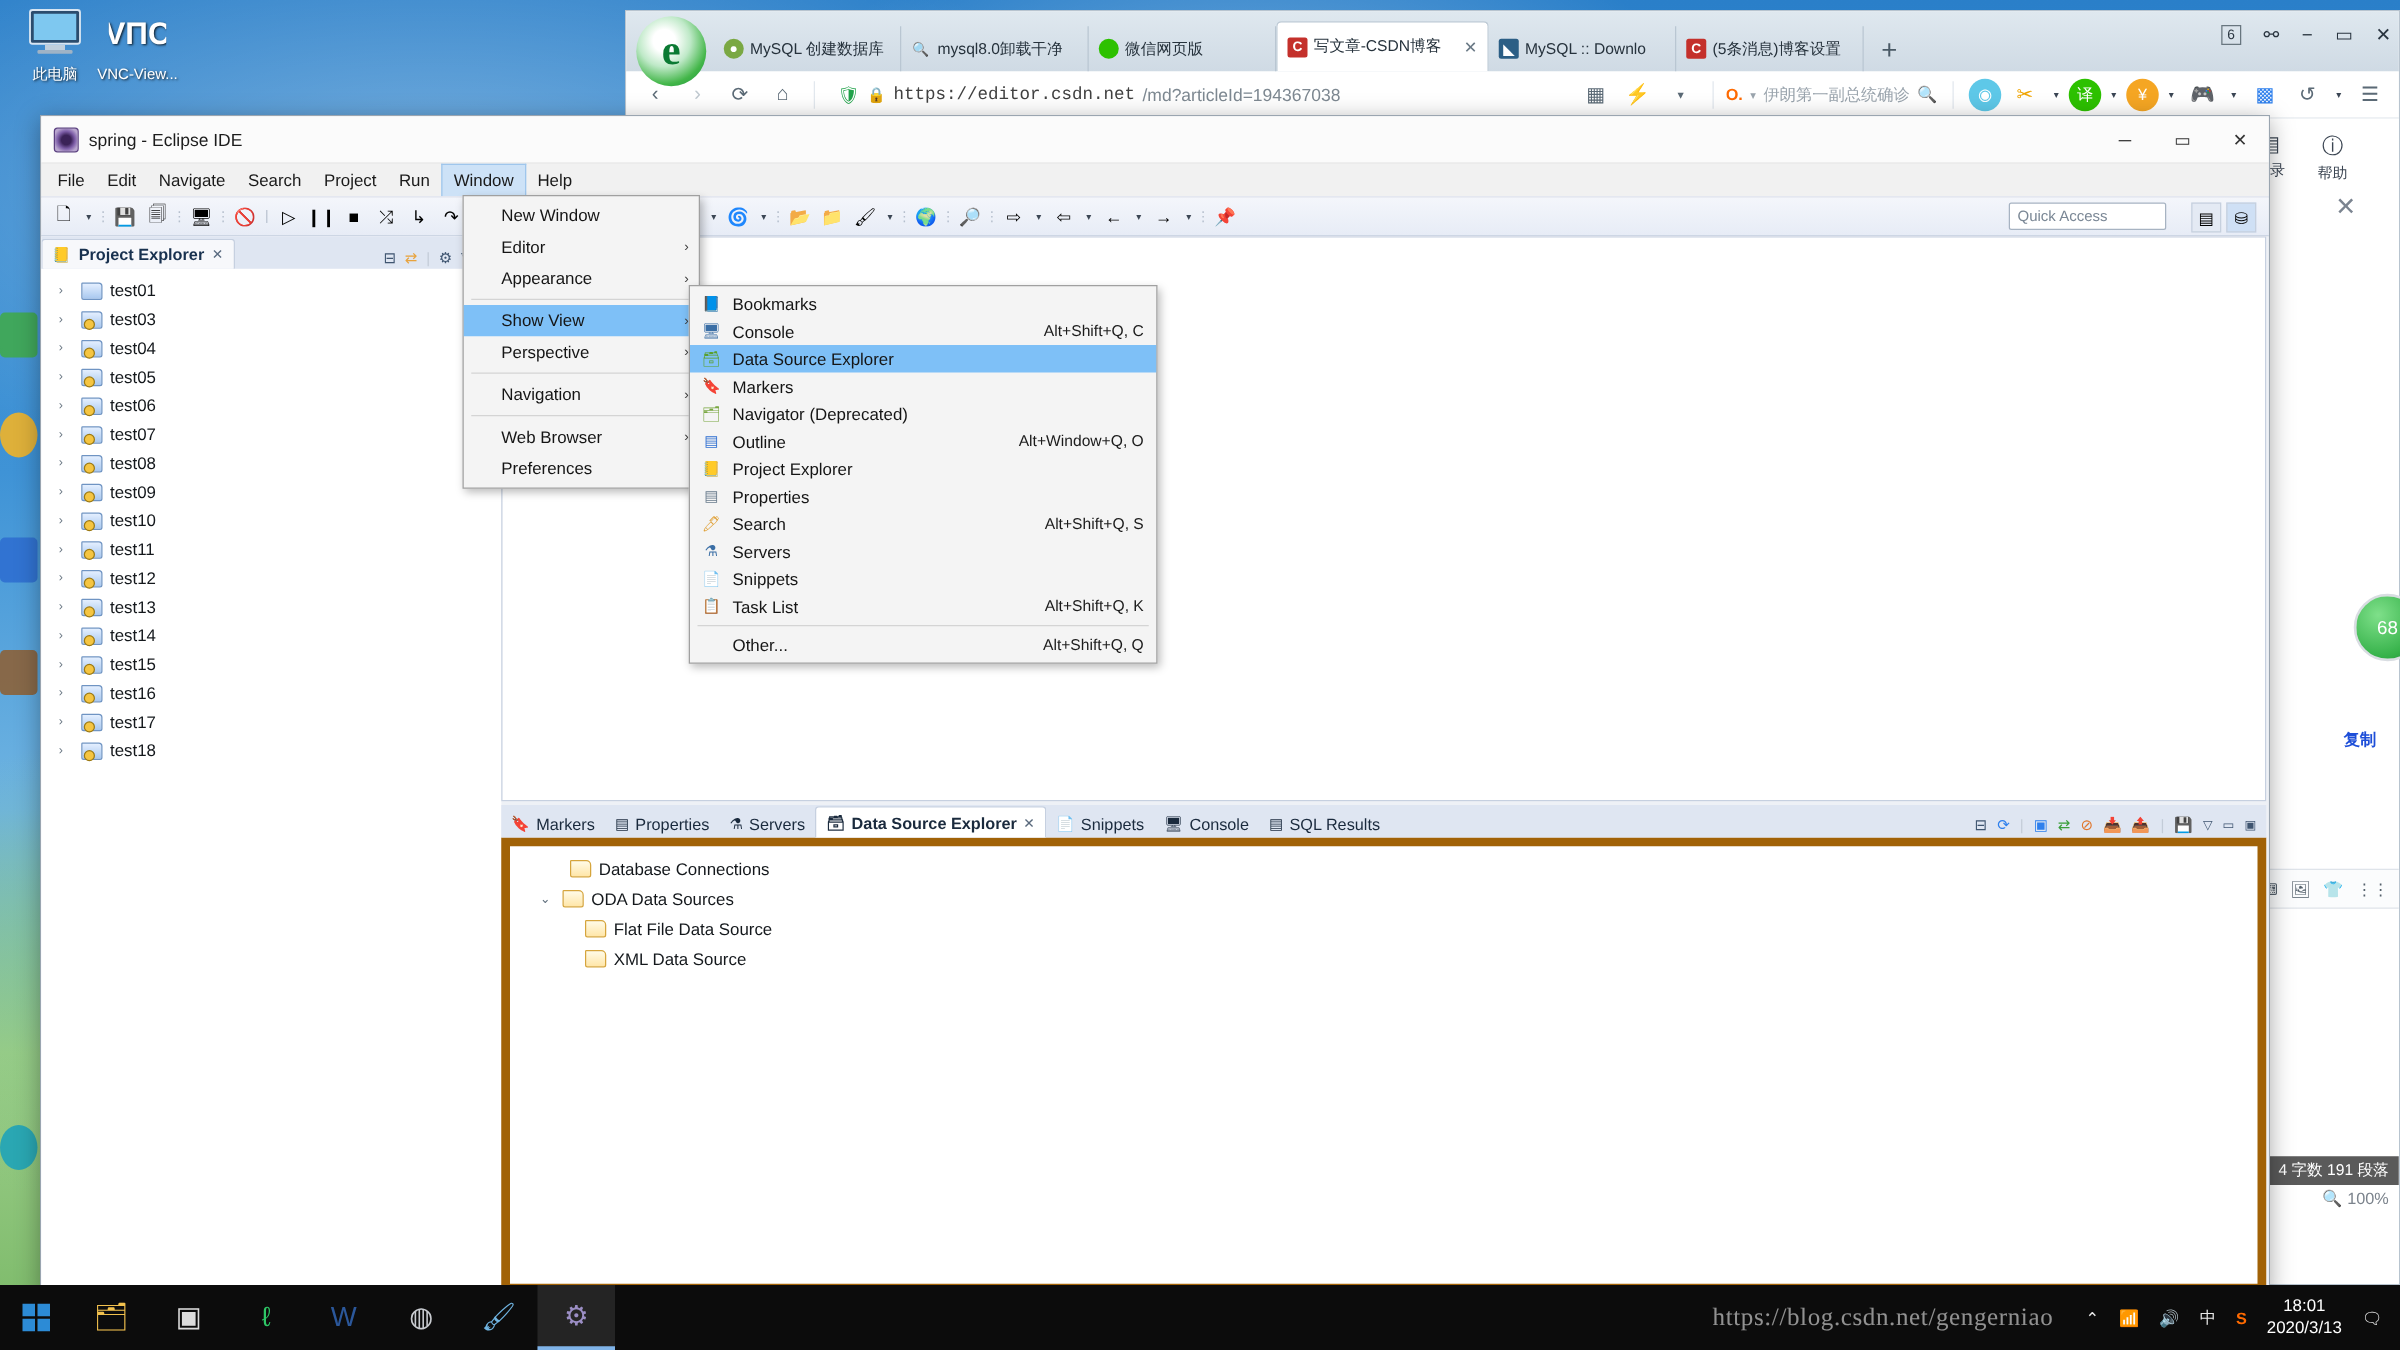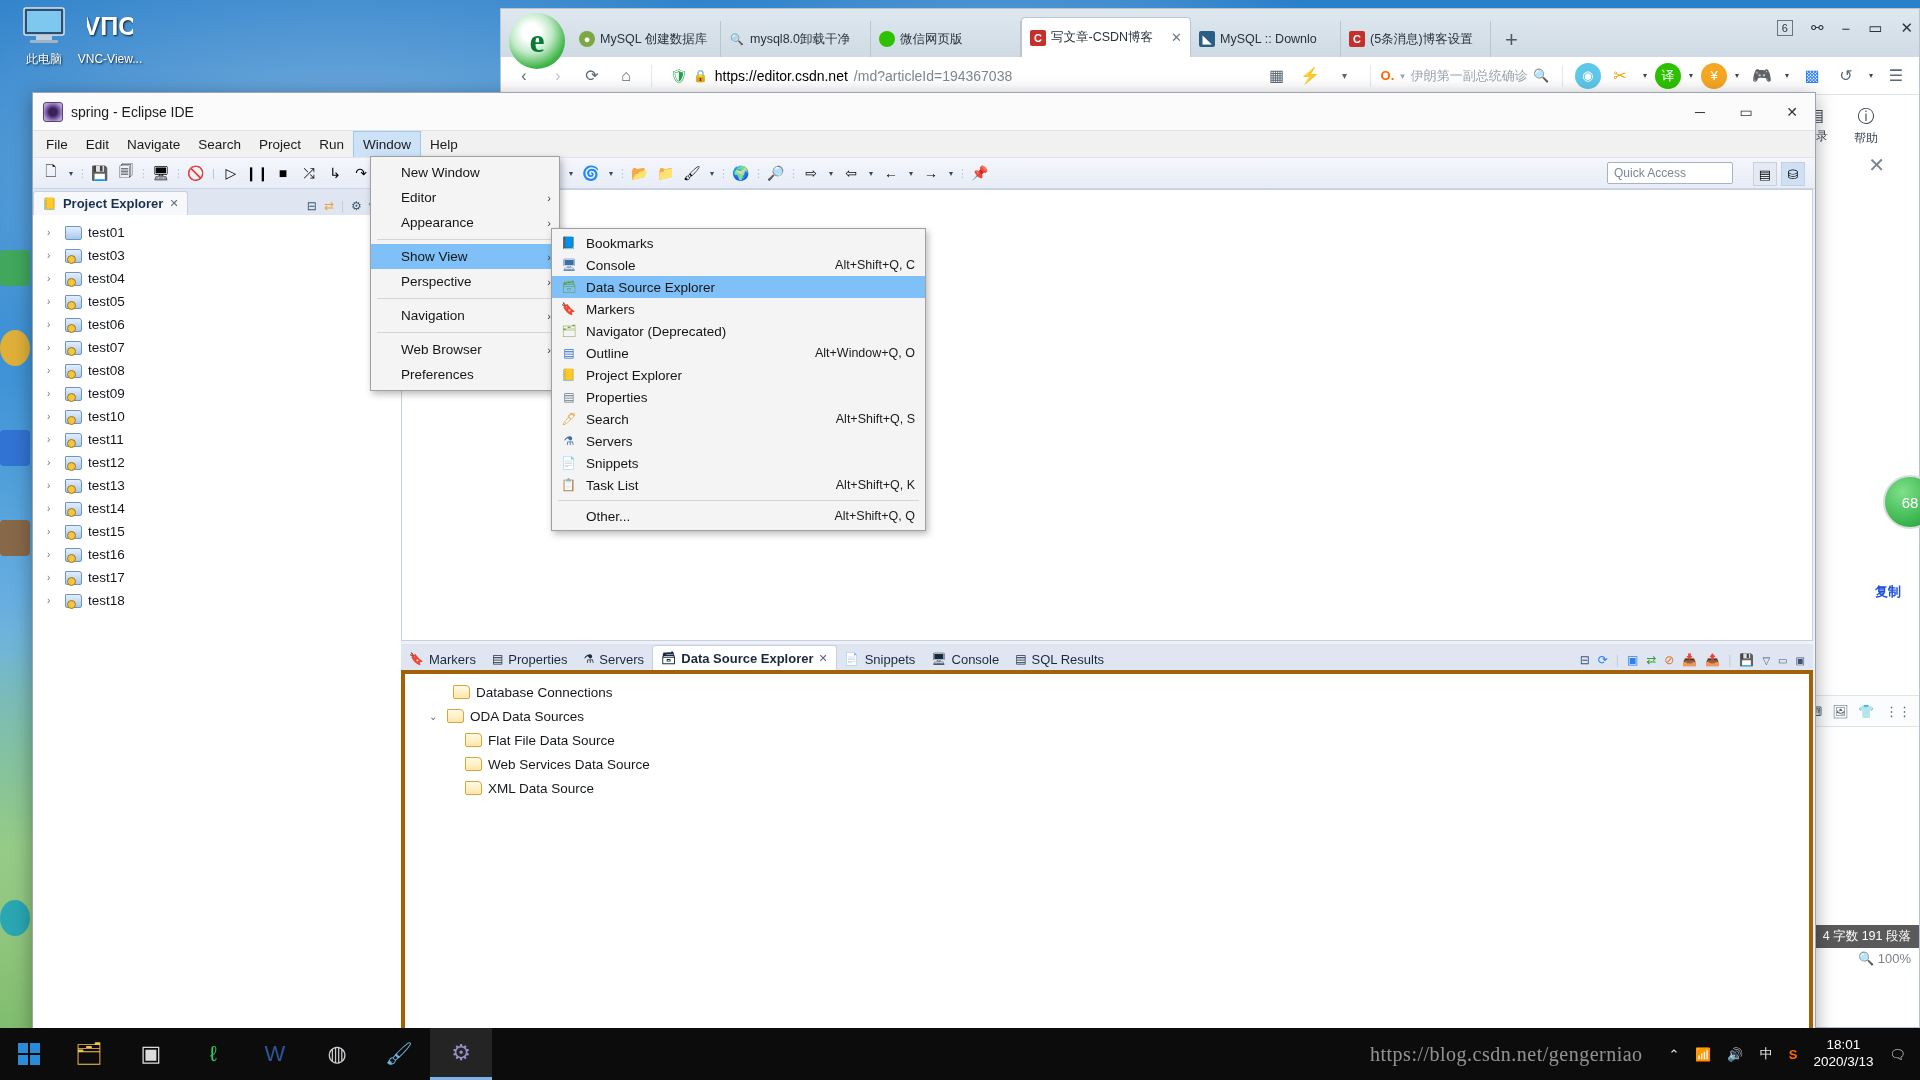--- a/index.html
+++ b/index.html
@@ -59,21 +59,21 @@
   .br-wincontrols .b { font-size: 15px; cursor: default; }
   .cnt-badge { border: 1px solid #68767f; font-size: 11px; padding: 0 4px; line-height: 14px; }
 
   .br-navbar { height: 38px; background: #fff; display: flex; align-items: center; padding: 0 8px;
                border-bottom: 1px solid #dde4ea; gap: 4px; }
   .nav-btn { width: 30px; height: 28px; display:flex; align-items:center; justify-content:center;
              font-size: 16px; color: #5b6a76; }
   .nav-btn.dim { color: #c0c9d0; }
   .urlbox { flex: 1; height: 28px; display: flex; align-items: center; gap: 6px; padding: 0 8px;
             font-size: 14px; color: #39434c; }
-  .url-dom { color: #000000; }
+  .url-dom { color: #404040; font-family: Liberation Mono, monospace; }
   .url-rest { color: #7d8891; }
   .search-mini { display:flex; align-items:center; gap:6px; font-size:13px; color:#9aa4ad; max-width: 250px; overflow:hidden; white-space:nowrap;}
   .tool-ico { width: 26px; height: 26px; border-radius: 50%; display:flex; align-items:center;
               justify-content:center; font-size: 13px; color:#fff; }
 
   
   .br-page { position: absolute; left: 0; top: 86px; right: 0; bottom: 0; background: #fff; }
   .csdn-sidebar {
     position: absolute; right: 0; top: 0; width: 130px; bottom: 0;
     background: #fff; border-left: 1px solid #e6eaee;
@@ -186,21 +186,21 @@
   
   .bv { height: 390px; display: flex; flex-direction: column; margin: 3px 2px 2px 0; }
   .bv-tabrow { height: 26px; display: flex; align-items: flex-end; background: #dfe6f2; position: relative; }
   .bv-tab { height: 22px; display: flex; align-items: center; gap: 5px; padding: 0 8px;
             font-size: 13px; color: #1a2a3d; }
   .bv-tab.active { height: 25px; background: #fff; border: 1px solid #c6d0e0; border-bottom: none;
                    border-radius: 3px 3px 0 0; font-weight: bold; }
   .bv-tab .x { font-size: 11px; color:#59697c; font-weight: normal;}
   .bv-tools { margin-left: auto; display: flex; align-items: center; gap: 8px; padding: 0 8px 3px;
               font-size: 12px; color: #3f5570; }
-  .bv-body { flex: 1; background: #fff; border: 4px solid #a16207; padding: 6px 0 0 24px; }
+  .bv-body { flex: 1; background: #fff; border: 7px solid #a16207; padding: 6px 0 0 24px; }
   .dnode { display: flex; align-items: center; gap: 6px; height: 24px; font-size: 13.5px; color: #14181c; }
   .dnode .arw { width: 12px; color:#5f6e7c; font-size: 10px; }
   .dfolder { width: 17px; height: 14px; flex: 0 0 17px; position: relative; }
   .dfolder::before { content:''; position:absolute; inset:0; border-radius:1px 4px 2px 2px;
                      background: linear-gradient(180deg,#fffbe8,#ffe6a8); border:1px solid #d6a53c; }
 
   
   #window-menu {
     position: absolute; left: 370px; top: 156px; width: 190px;
     background: #f4f4f4; border: 1px solid #a0a0a0; box-shadow: 2px 3px 7px rgba(0,0,0,.28);
@@ -692,24 +692,20 @@
             <span class="arw">⌄</span>
             <span class="dfolder"></span>
             <span>ODA Data Sources</span>
           </div>
           <div class="dnode" style="padding-left:36px">
             <span class="dfolder"></span>
             <span>Flat File Data Source</span>
           </div>
           <div class="dnode" style="padding-left:36px">
             <span class="dfolder"></span>
-            <span>Web Services Data Source</span>
-          </div>
-          <div class="dnode" style="padding-left:36px">
-            <span class="dfolder"></span>
             <span>XML Data Source</span>
           </div>
         </div>
       </div>
     </div>
   </div>
 </div>
 
 <div id="window-menu">
   <div class="mrow">

